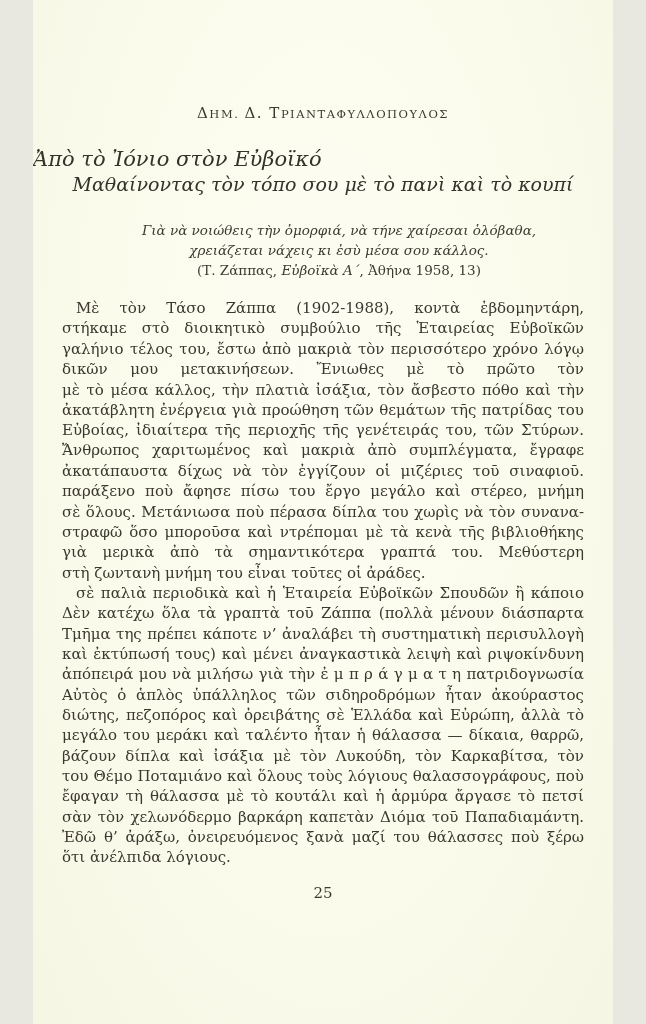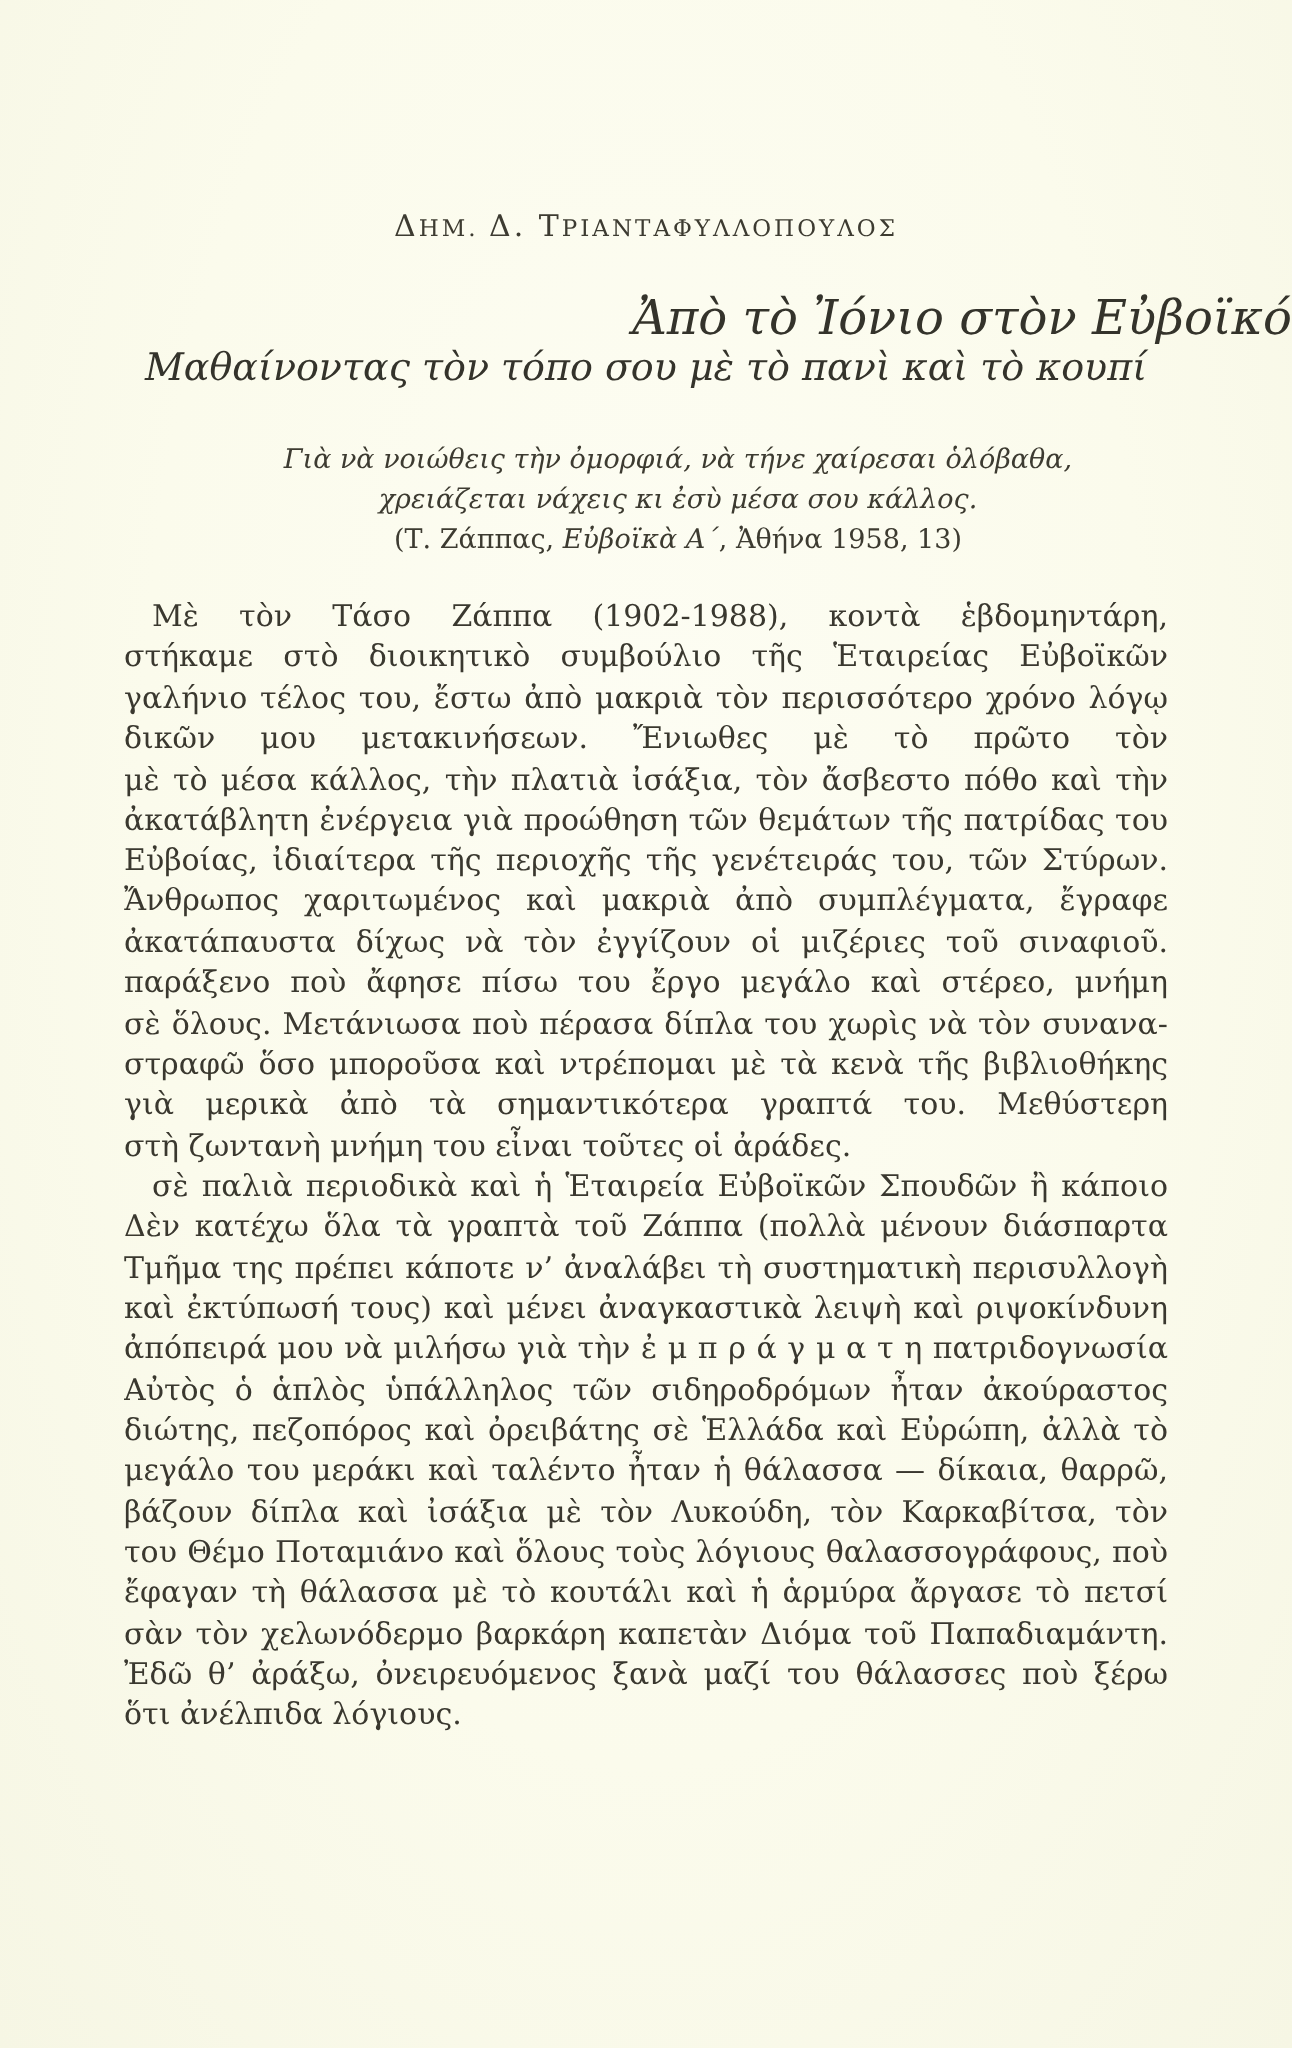--- a/index.html
+++ b/index.html
@@ -1,39 +1,39 @@
 <!DOCTYPE html>
 <html><head>
 <meta charset="utf-8">
 <style>
   html,body { margin:0; padding:0; background:#e8e8e0; }
   .page {
     position:relative;
-    width:646px; height:1024px;
+    width:580px; height:1024px;
     margin:0 auto;
     background: radial-gradient(ellipse at 50% 38%, #fdfdf3 0%, #fbfbec 55%, #f6f6e4 100%);
     color:#3a382f;
     font-family:"DejaVu Serif","Liberation Serif",serif;
     overflow:hidden;
   }
   .author {
     padding-top:104px;
     text-align:center;
     letter-spacing:1.5px;
     color:#3d3b31;
     line-height:18px;
     white-space:pre;
   }
   .author .bigcap  { font-size:15px; }
   .author .smallcap{ font-size:11.5px; }
   .title {
     margin-top:23px;
-    text-align:right;
+    text-align:left;
     font-style:italic;
-    font-size:24px;
+    font-size:21px;
     line-height:26px;
     color:#34332b;
   }
   .subtitle {
     margin-top:0px;
     text-align:center;
     font-style:italic;
     font-size:19px;
     line-height:25px;
     color:#34332b;
@@ -116,14 +116,15 @@
         <div class="bodyline">μεγάλο του μεράκι καὶ ταλέντο ἦταν ἡ θάλασσα — δίκαια, θαρρῶ, τὸν</div>
         <div class="bodyline">βάζουν δίπλα καὶ ἰσάξια μὲ τὸν Λυκούδη, τὸν Καρκαβίτσα, τὸν φίλο</div>
         <div class="bodyline">του Θέμο Ποταμιάνο καὶ ὅλους τοὺς λόγιους θαλασσογράφους, ποὺ</div>
         <div class="bodyline">ἔφαγαν τὴ θάλασσα μὲ τὸ κουτάλι καὶ ἡ ἁρμύρα ἄργασε τὸ πετσί τους,</div>
         <div class="bodyline">σὰν τὸν χελωνόδερμο βαρκάρη καπετὰν Διόμα τοῦ Παπαδιαμάντη.</div>
         <div class="bodyline">Ἐδῶ θ’ ἀράξω, ὀνειρευόμενος ξανὰ μαζί του θάλασσες ποὺ ξέρω πιὰ</div>
         <div class="bodyline lastline">ὅτι ἀνέλπιδα λόγιους.</div>
       </div>
   </div>
 
+  <div class="pagenum">25</div>
 
 </div>
 
 </body></html>

